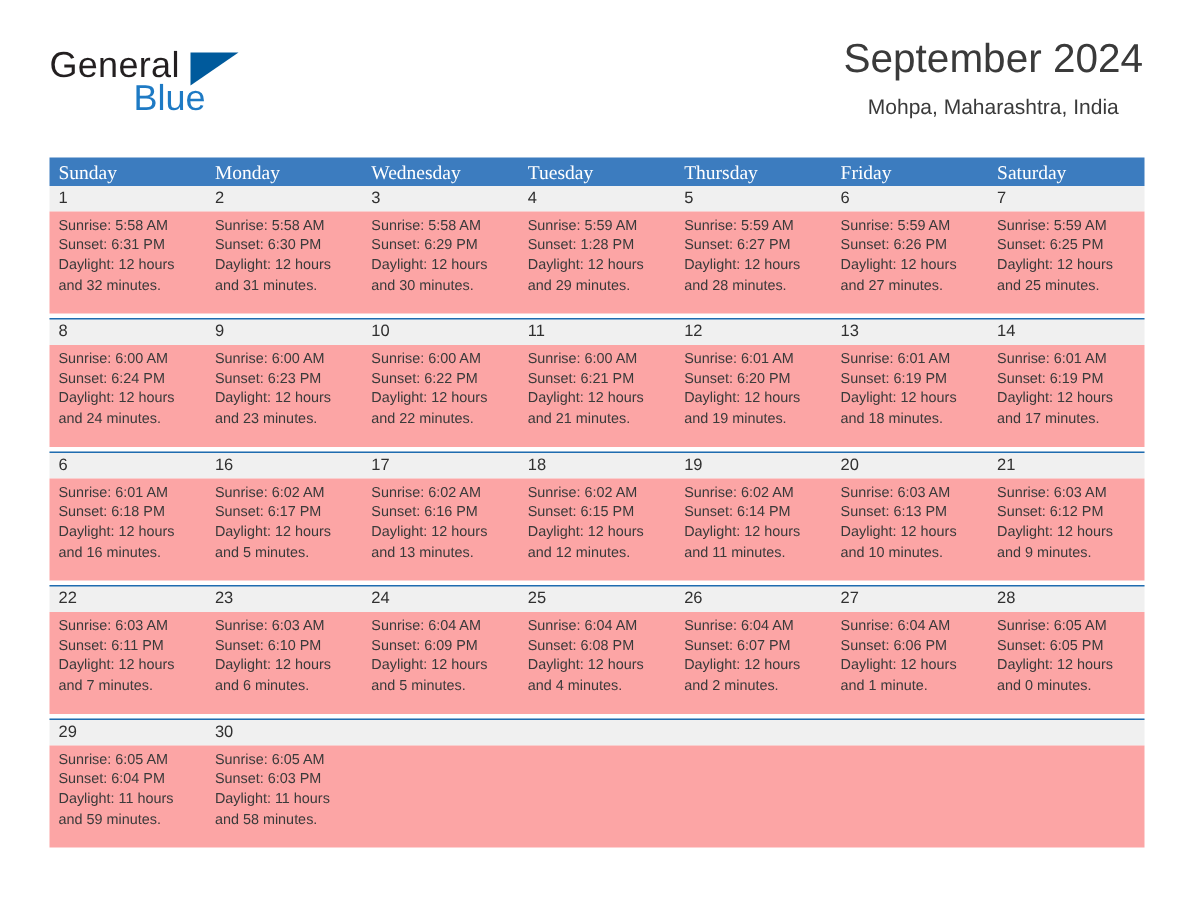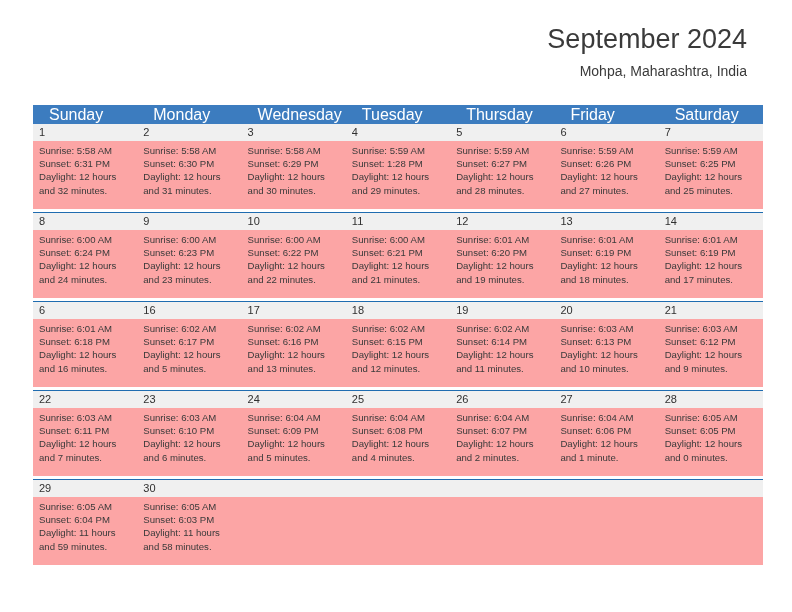--- a/index.html
+++ b/index.html
@@ -58,23 +58,23 @@
     left: 94px;
     top: 5px;
     width: 0;
     height: 0;
     border-left: 32px solid #005a9c;
     border-bottom: 22px solid transparent;
   }
 
   .title-block {
     position: absolute;
-    right: 16px;
+    right: 1px;
     top: 0;
-    text-align: right;
+    text-align: center;
   }
   .cal-title {
     font-size: 27px;
     font-weight: normal;
     color: #3a3a3a;
     line-height: 34px;
     white-space: nowrap;
   }
   .cal-subtitle {
     font-size: 14px;
@@ -92,26 +92,27 @@
     width: 730px;
   }
   .weekday-header {
     display: flex;
     background: #3c7cbf;
     height: 19px;
   }
   .weekday-cell {
     flex: 1 1 0;
     color: #ffffff;
-    font-size: 16px;
+    font-size: 13px;
     line-height: 19px;
-    padding-left: 16px;
+    padding-left: 6px;
     box-sizing: border-box;
     white-space: nowrap;
     overflow: hidden;
+    font-family: Liberation Serif, serif;
   }
 
   .week-row {
     margin-top: 3px;
   }
   .week-row.first {
     margin-top: 0;
   }
   .daynum-band {
     display: flex;
@@ -147,20 +148,25 @@
     white-space: nowrap;
   }
 </style>
 </head>
 <body>
 
 <div class="page">
 
   <div class="top-bar">
 
+    <div class="brand">
+      <span class="brand-general">General</span>
+      <span class="brand-triangle"></span>
+      <span class="brand-blue">Blue</span>
+    </div>
 
     <div class="title-block">
       <div class="cal-title">September 2024</div>
       <div class="cal-subtitle">Mohpa, Maharashtra, India</div>
     </div>
 
   </div>
 
   <div class="calendar">
 

